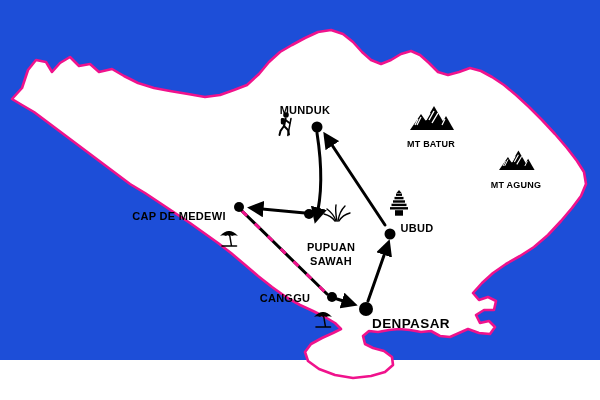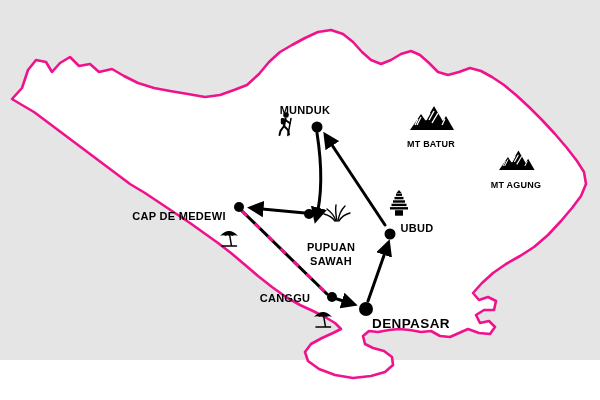--- a/index.html
+++ b/index.html
@@ -1,16 +1,16 @@
 <!DOCTYPE html>
 <html><head>
 <meta charset="utf-8">
 <style>
   html,body{margin:0;padding:0;background:#ffffff;width:600px;height:400px;overflow:hidden;}
-  .map-wrap{width:600px;height:360px;position:relative;background:#e5e5e5;}
+  .map-wrap{width:600px;height:360px;position:relative;background:#1d4ed8;}
   svg{display:block;}
   .coast{fill:#ffffff;stroke-width:2.6;stroke-linejoin:round;stroke-linecap:round;}
   .route{stroke:#000000;stroke-width:3;fill:none;stroke-linecap:round;}
   .route-dash{stroke-width:3;fill:none;stroke-dasharray:7 11;}
   .dot{fill:#000000;}
   .ink{fill:#000000;}
   .ink-stroke{stroke:#000000;fill:none;stroke-linecap:round;}
   .snow{stroke:#ffffff;fill:none;}
   .loc{font:700 11px "Liberation Sans",sans-serif;fill:#000000;letter-spacing:.3px;}
   .loc-big{font:800 13.5px "Liberation Sans",sans-serif;letter-spacing:.4px;}

